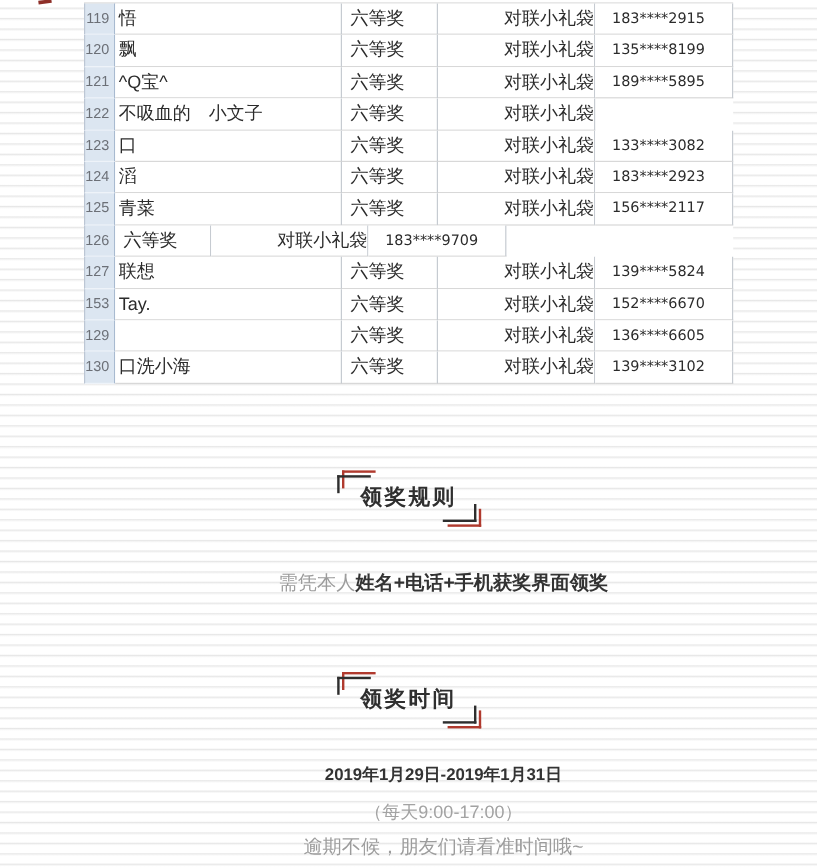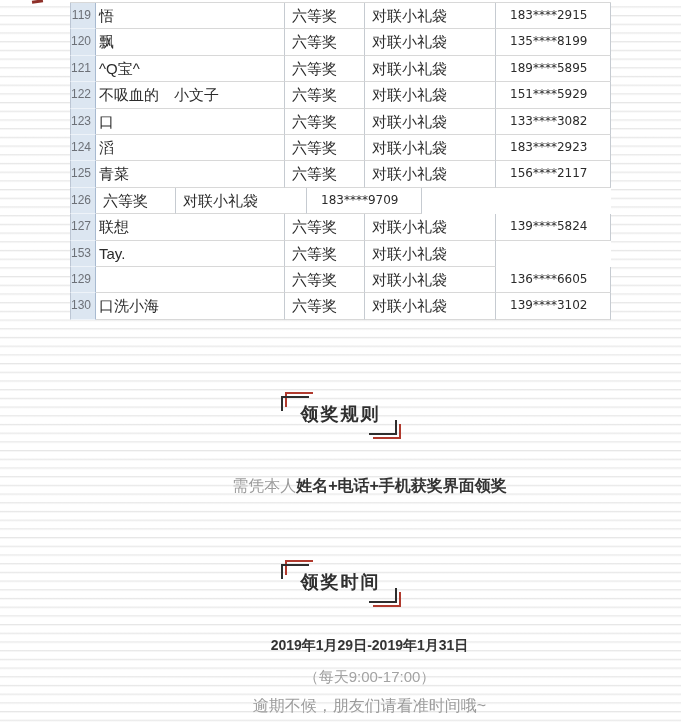--- a/index.html
+++ b/index.html
@@ -39,21 +39,21 @@
   .cell.num{
     width:26px;background:#dce6f1;
     border-left:1px solid #bcc6d4;
     border-right:1px solid #a8bad0;
     border-bottom:1px solid #eef3f9;
     font-size:12px;color:#6c7077;
     text-align:right;padding-right:4px;
   }
   .cell.name{width:189px;padding-left:3px;}
   .cell.level{width:80px;padding-left:7px;}
-  .cell.item{width:131px;padding-left:7px;}
+  .cell.item{width:131px;padding-left:7px;text-align:right;}
   .cell.phone{
     width:115px;padding-left:14px;
     font-family:"DejaVu Sans",sans-serif;font-size:12px;
   }
   
   .bracket-box{
     position:absolute;left:50%;transform:translateX(-50%);
     padding:11px 20px 14px 20px;
   }
   .bracket-box h2{
@@ -108,21 +108,20 @@
         <div class="cell level">六等奖</div>
         <div class="cell item">对联小礼袋</div>
         <div class="cell phone">189****5895</div>
       </div>
 
       <div class="row">
         <div class="cell num">122</div>
         <div class="cell name">不吸血的　小文子</div>
         <div class="cell level">六等奖</div>
         <div class="cell item">对联小礼袋</div>
-        <div class="cell phone">151****5929</div>
       </div>
 
       <div class="row">
         <div class="cell num">123</div>
         <div class="cell name">口</div>
         <div class="cell level">六等奖</div>
         <div class="cell item">对联小礼袋</div>
         <div class="cell phone">133****3082</div>
       </div>
 
@@ -155,20 +154,21 @@
         <div class="cell level">六等奖</div>
         <div class="cell item">对联小礼袋</div>
         <div class="cell phone">139****5824</div>
       </div>
 
       <div class="row">
         <div class="cell num">153</div>
         <div class="cell name">Tay.</div>
         <div class="cell level">六等奖</div>
         <div class="cell item">对联小礼袋</div>
+        <div class="cell phone">152****6670</div>
       </div>
 
       <div class="row">
         <div class="cell num">129</div>
         <div class="cell name"></div>
         <div class="cell level">六等奖</div>
         <div class="cell item">对联小礼袋</div>
         <div class="cell phone">136****6605</div>
       </div>
 

